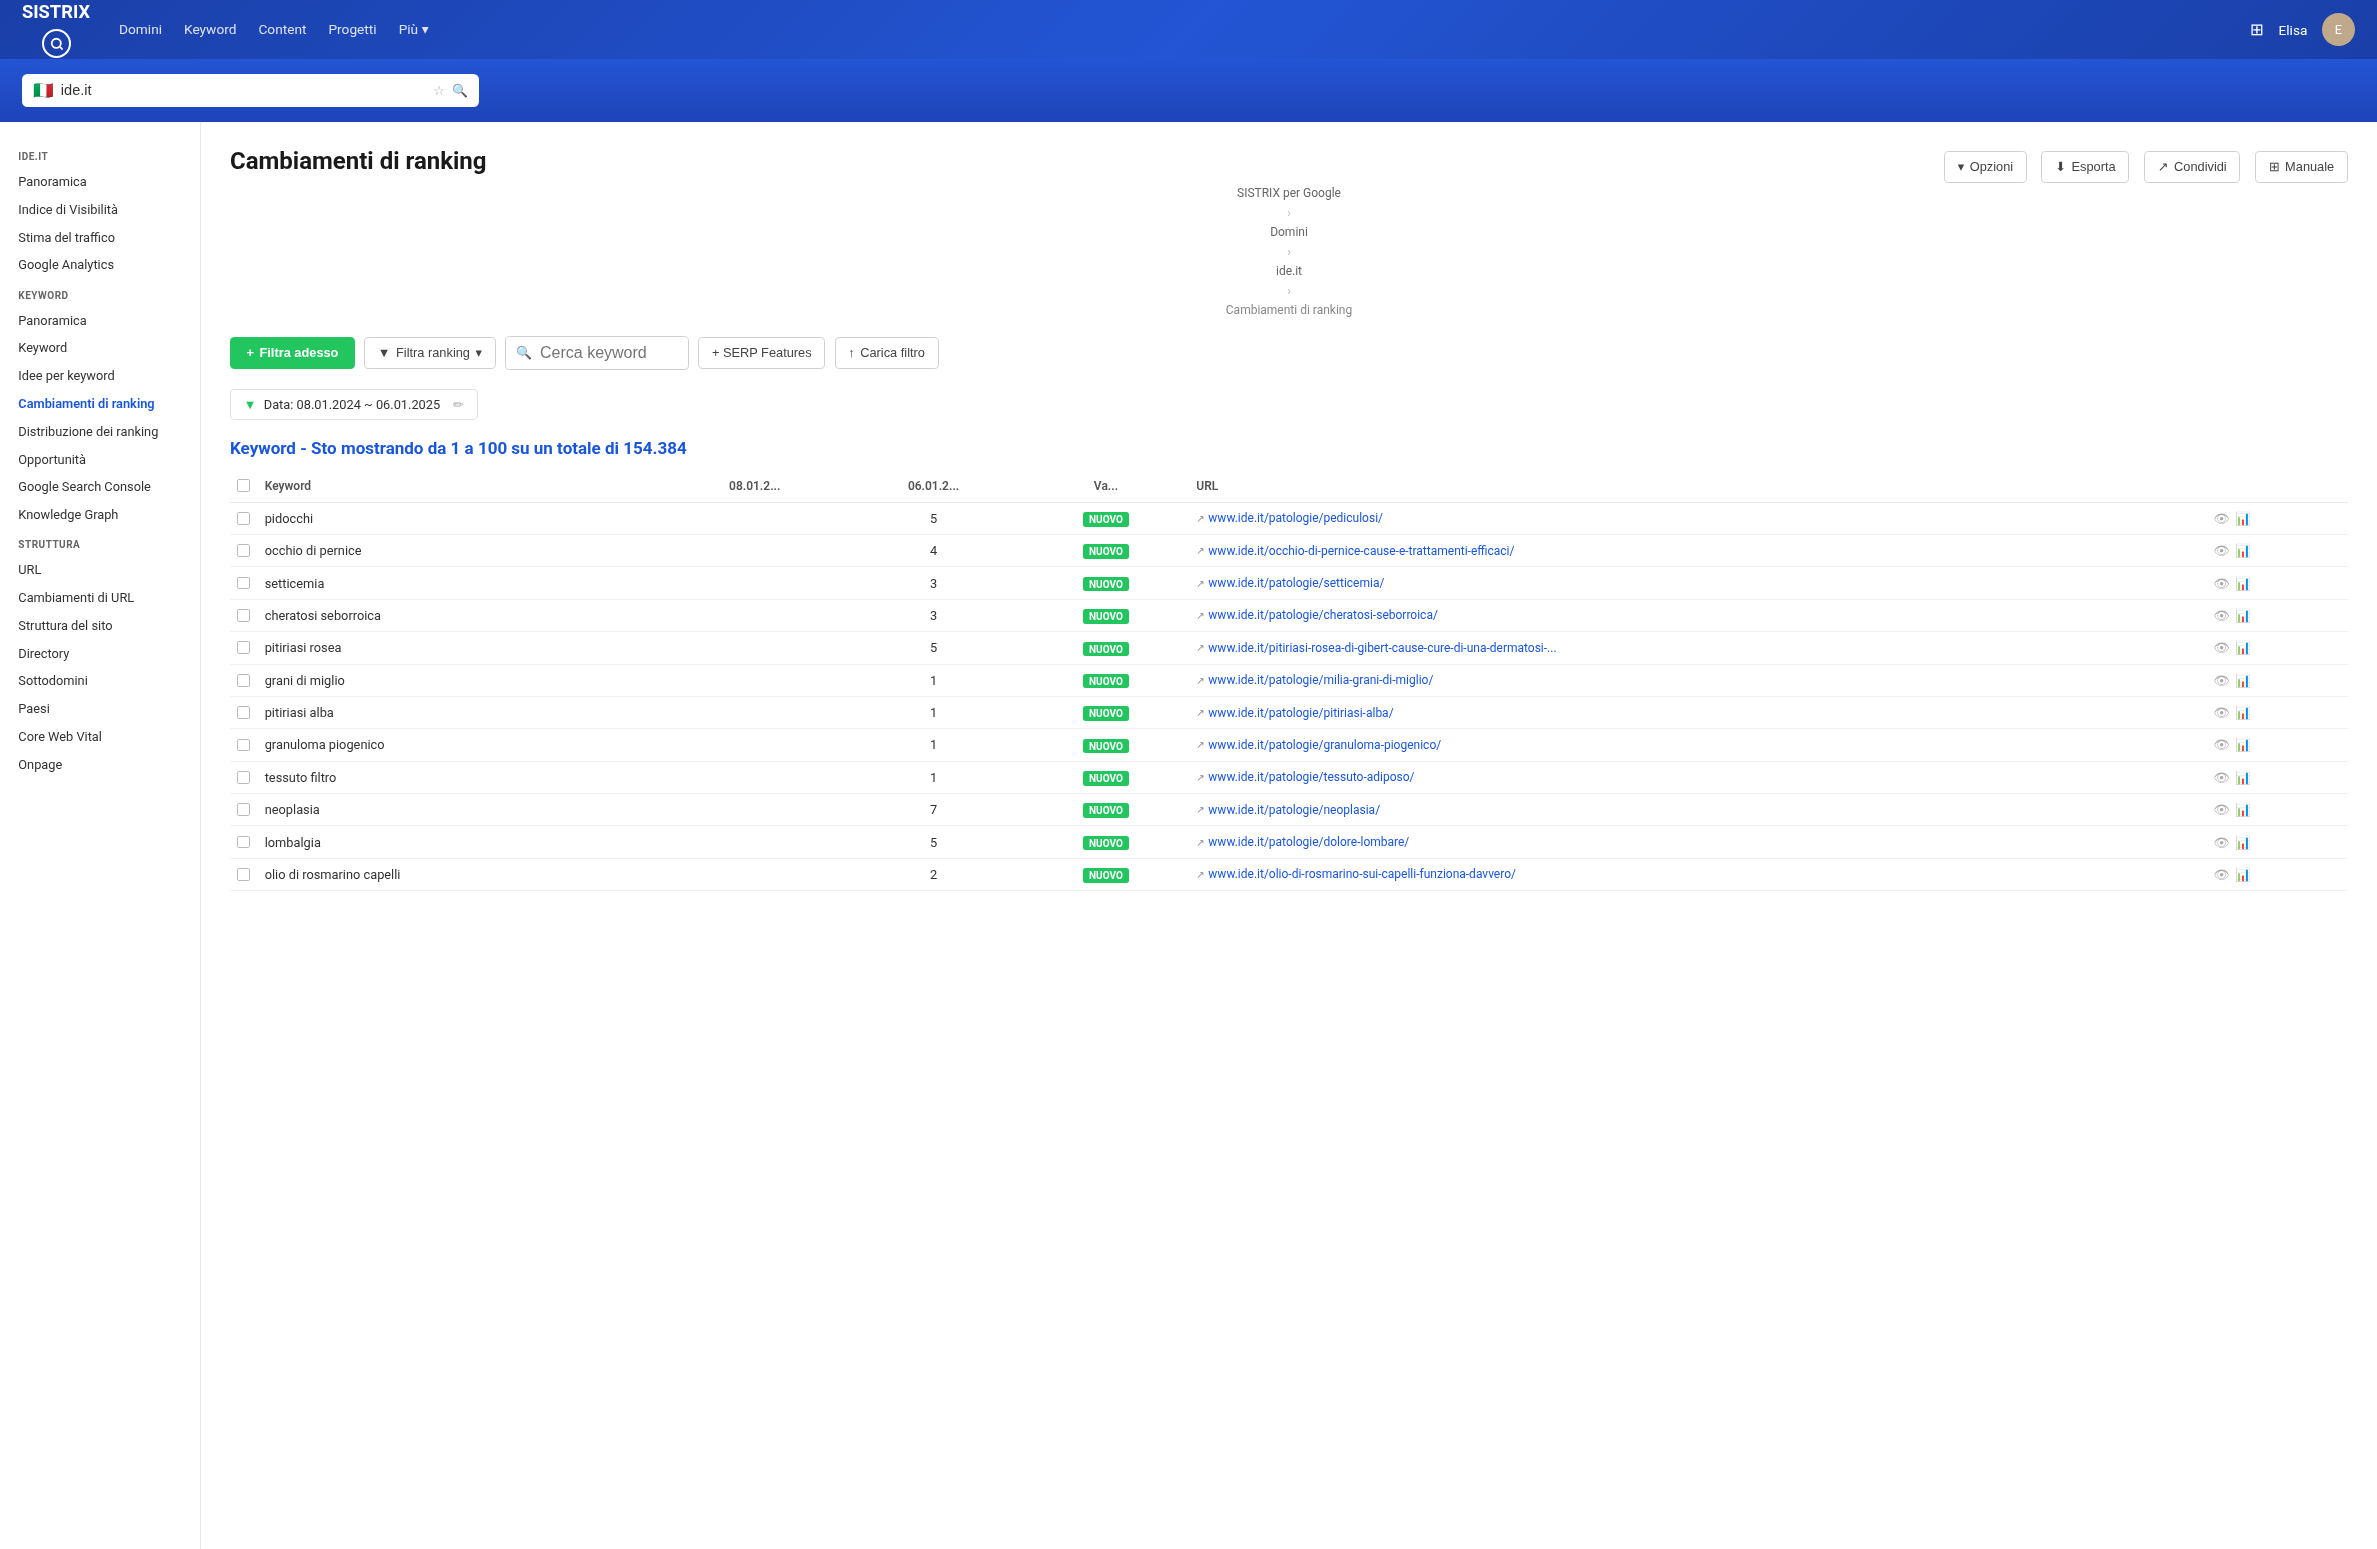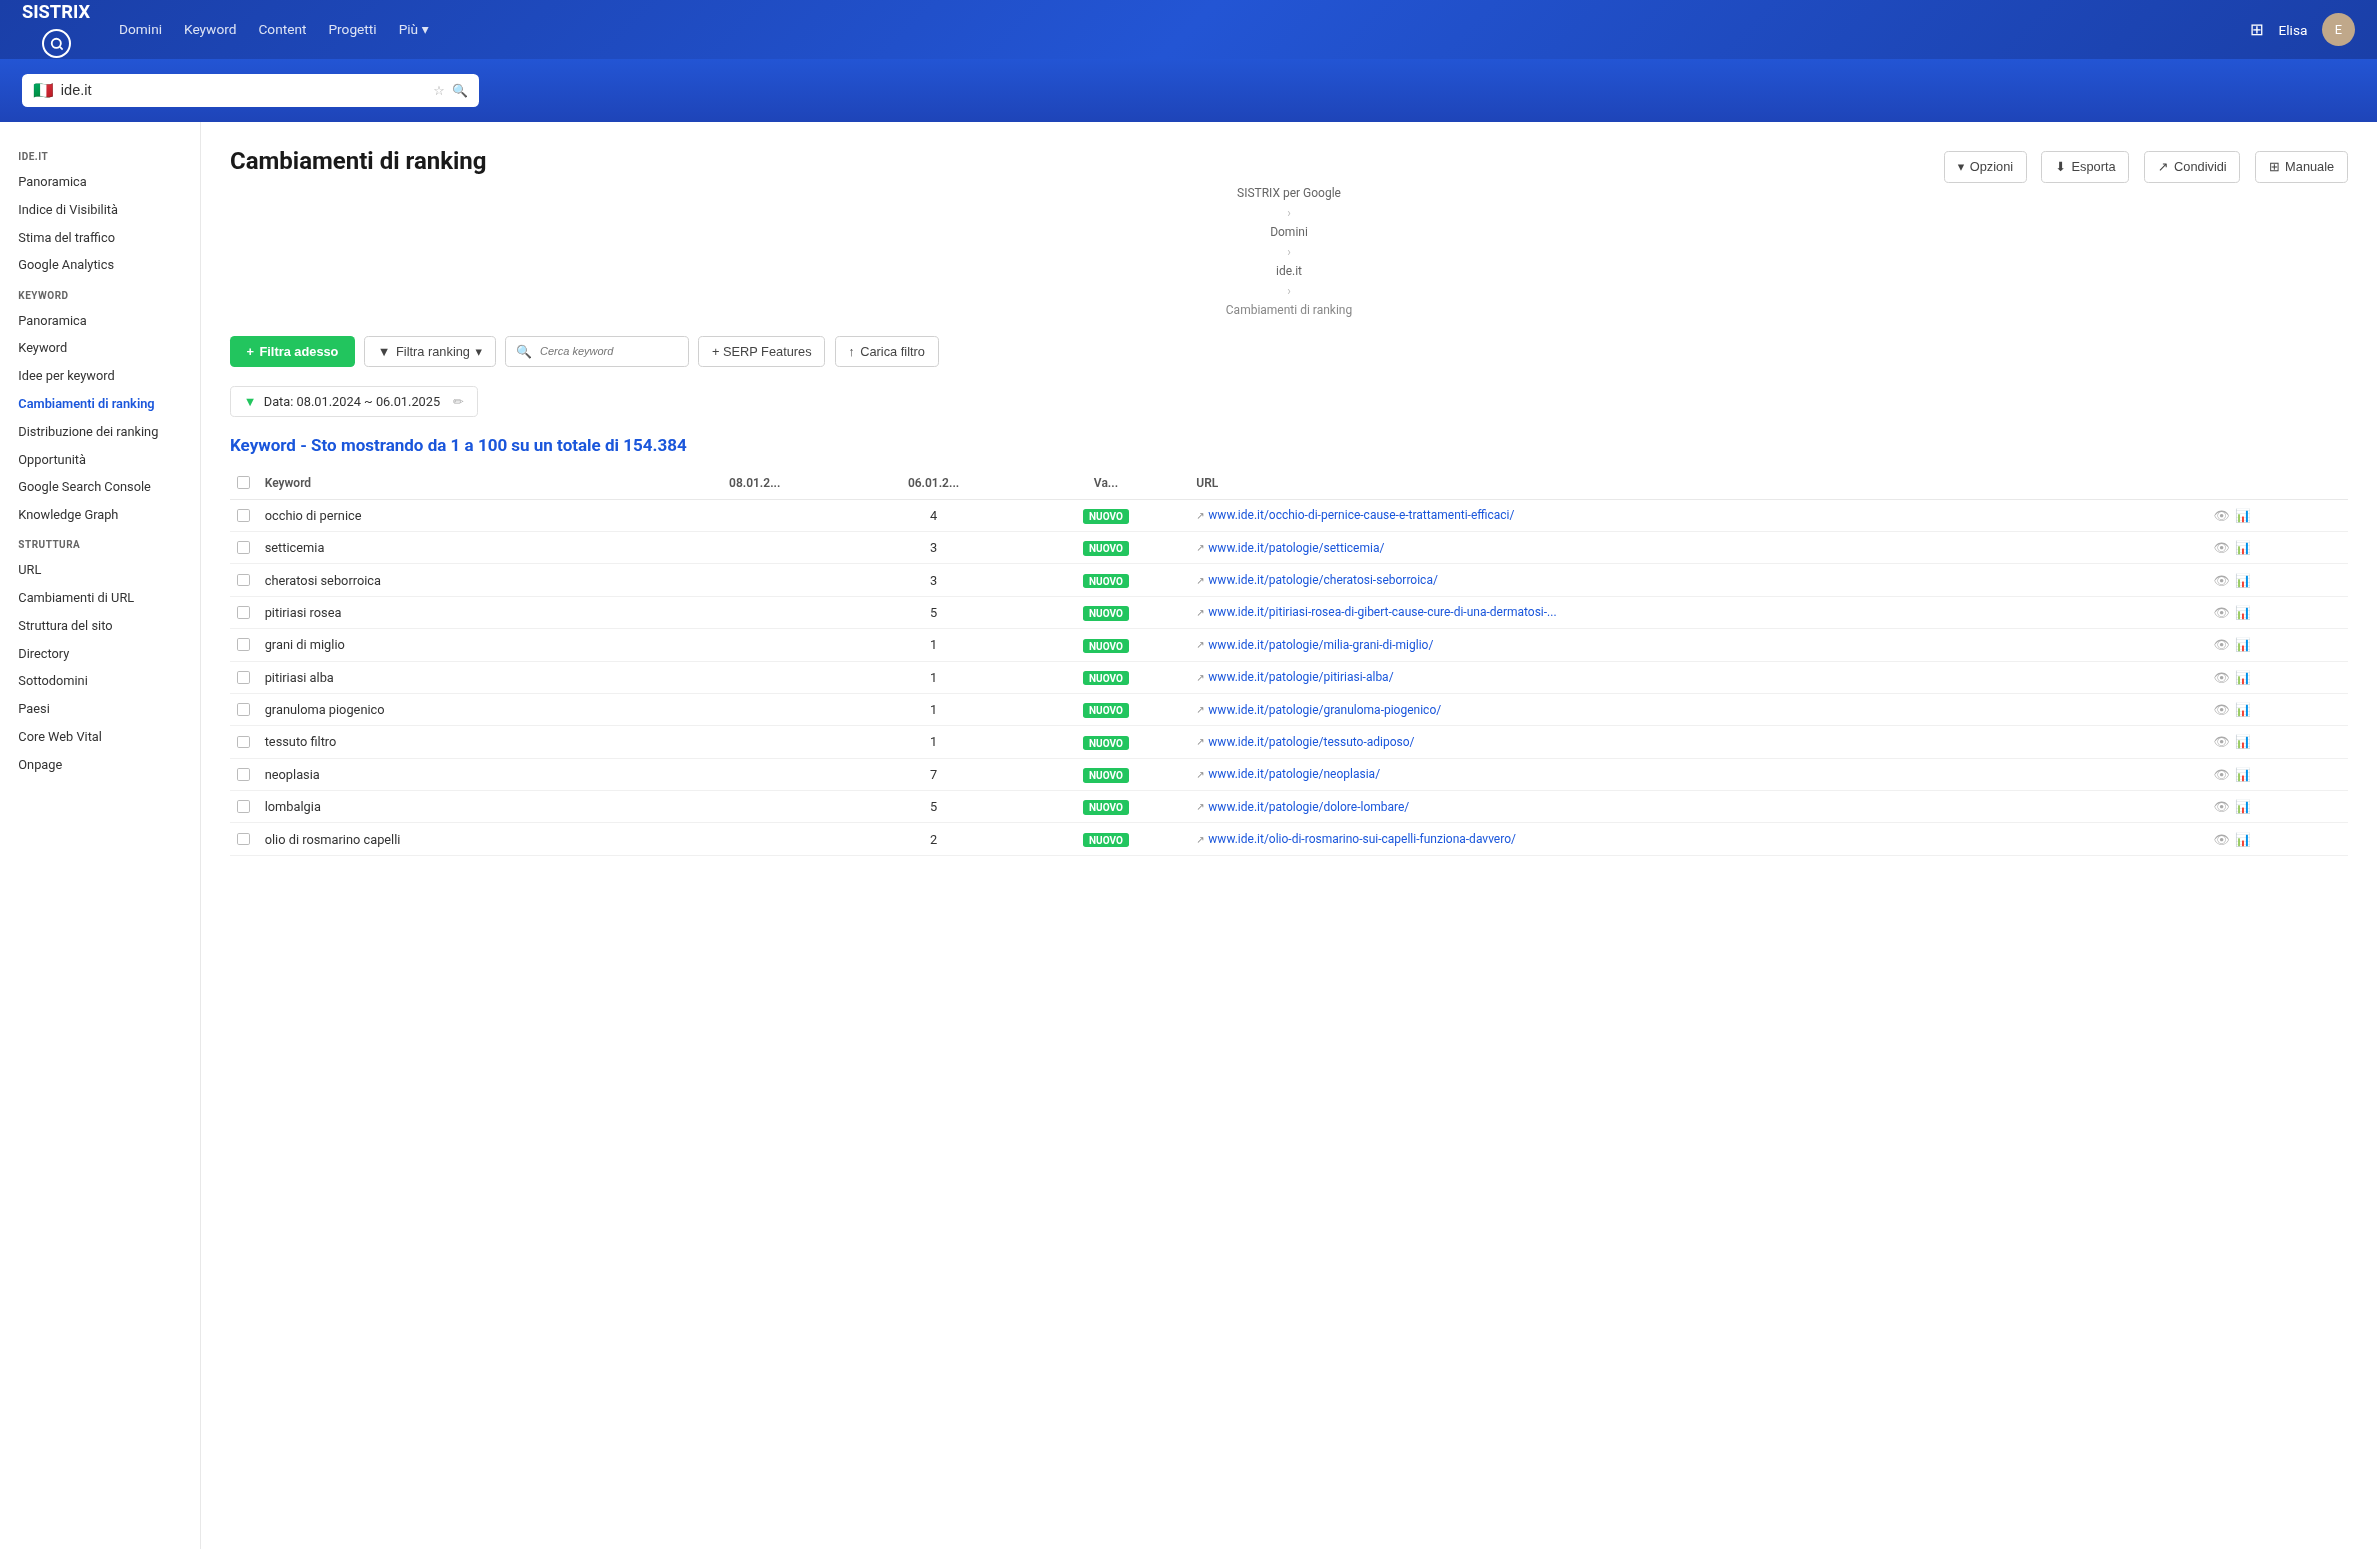--- a/index.html
+++ b/index.html
@@ -123,24 +123,23 @@
       padding: 7.3px 11px;
       font-size: 12.8px;
       display: flex;
       align-items: center;
       gap: 7.3px;
       color: #999;
     }
     .search-field input {
       border: none;
       outline: none;
-      font-size: 11px;
+      font-size: 16px;
       color: #7f1d1d;
       width: 137px;
-      font-style: italic;
     }
 
     
     .date-filter {
       display: flex;
       align-items: center;
       gap: 7.3px;
       background: white;
       border: 0.9px solid #e0e0e0;
       border-radius: 4.6px;
@@ -336,20 +335,43 @@
               </th>
             <th>Keyword</th>
             <th class="center">08.01.2...</th>
             <th class="center">06.01.2...</th>
             <th class="center">Va...</th>
             <th>URL</th>
             <th></th>
           </tr>
         </thead>
         <tbody id="table-body">
+        <tr>
+    <td class="checkbox-cell">
+      <div class="checkbox"></div>
+    </td>
+    <td>pidocchi</td>
+    <td class="center"></td>
+    <td class="center">5</td>
+    <td class="center">
+      <span class="badge-nuovo">NUOVO</span>
+    </td>
+    <td>
+      <div class="url-cell">
+        <span class="url-icon">↗</span>
+        <span style="cursor:pointer;">www.ide.it/patologie/pediculosi/</span>
+      </div>
+    </td>
+    <td>
+      <div class="action-icons">
+        <span class="action-icon">👁</span>
+        <span class="action-icon">📊</span>
+      </div>
+    </td>
+  </tr>
             <tr>
     <td class="checkbox-cell">
       <div class="checkbox"></div>
     </td>
     <td>occhio di pernice</td>
     <td class="center"></td>
     <td class="center">4</td>
     <td class="center">
       <span class="badge-nuovo">NUOVO</span>
     </td>

